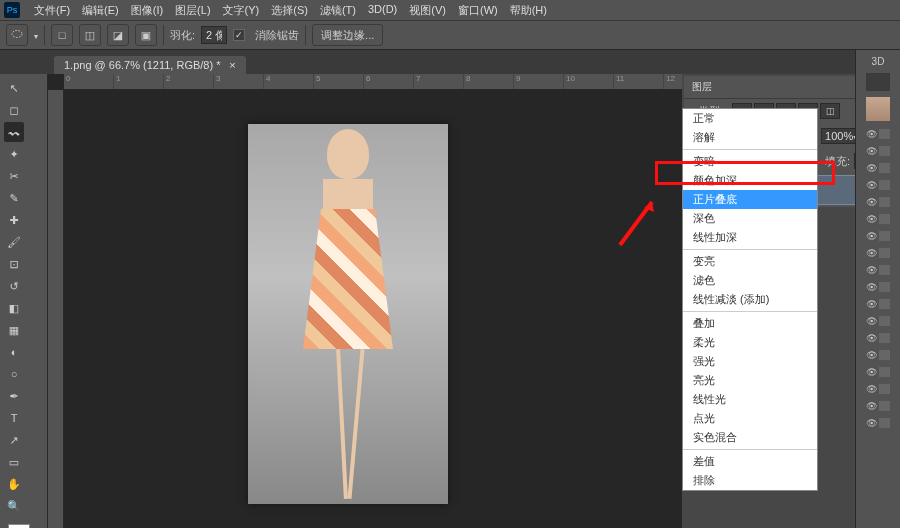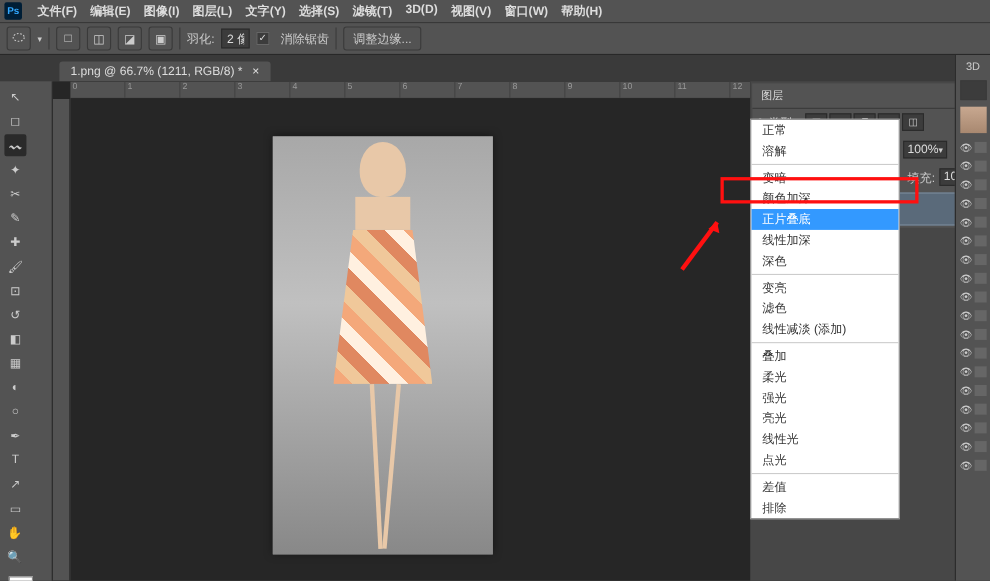--- a/index.html
+++ b/index.html
@@ -1,18 +1,18 @@
 <!DOCTYPE html>
 <html><head>
 <meta charset="utf-8">
 <style>
 *{margin:0;padding:0;box-sizing:border-box;font-family:"Microsoft YaHei",sans-serif;font-size:11px;user-select:none}
 body{background:#474747;color:#ccc;width:900px;height:528px;overflow:hidden;position:relative}
 .topbar{height:20px;background:#535353;display:flex;align-items:center;padding-left:4px}
-.ps-icon{width:16px;height:16px;background:#001e36;border-radius:2px;display:flex;align-items:center;justify-content:center;color:#31a8ff;font-size:9px;font-weight:bold;margin-right:8px}
+.ps-icon{width:16px;height:16px;background:#001e36;border-radius:2px;display:flex;align-items:center;justify-content:center;color:#31a8ff;font-size:9px;font-weight:normal;margin-right:8px}
 .menu-item{padding:0 6px;color:#ddd;cursor:pointer}
 .toolbar{height:30px;background:#535353;border-top:1px solid #383838;border-bottom:1px solid #282828;display:flex;align-items:center;padding:0 6px;gap:6px}
 .tool-btn{height:22px;min-width:22px;background:#535353;border:1px solid #3a3a3a;border-radius:3px;display:flex;align-items:center;justify-content:center}
 .divider{width:1px;height:20px;background:#3a3a3a}
 .input-sm{background:#3c3c3c;border:1px solid #2a2a2a;color:#ddd;padding:2px 4px;width:26px;height:18px}
 .chk{width:12px;height:12px;background:#3c3c3c;border:1px solid #666;display:inline-block;margin-right:4px}
 .chk.on::after{content:"✓";font-size:9px;color:#ddd;position:relative;top:-2px;left:1px}
 .tab-bar{height:24px;background:#3a3a3a;display:flex;align-items:flex-end;padding-left:54px}
 .tab{background:#535353;padding:3px 10px;font-size:10px;color:#ddd;border-top-left-radius:3px;border-top-right-radius:3px}
 .workspace{position:absolute;top:74px;left:0;right:0;bottom:0;display:flex}
@@ -44,33 +44,33 @@
 .blend-sel{background:#3c3c3c;border:1px solid #2a2a2a;color:#ddd;padding:2px 4px;width:78px;height:18px;display:flex;align-items:center;justify-content:space-between}
 .arr::after{content:"▾";color:#ccc;font-size:8px}
 .pct{background:#3c3c3c;border:1px solid #2a2a2a;color:#ddd;padding:1px 3px;width:40px;display:flex;justify-content:space-between;align-items:center}
 .dropdown{position:absolute;top:108px;right:82px;width:136px;background:#fff;border:1px solid #888;z-index:100;max-height:410px;overflow:hidden}
 .dd-item{padding:2px 10px;color:#333;font-size:11px}
 .dd-sep{height:1px;background:#ccc;margin:2px 0}
 .dd-item.hi{background:#3399ff;color:#fff}
 .callout{position:absolute;top:161px;right:65px;width:180px;height:24px;border:3px solid #ff1010;z-index:101;pointer-events:none}
 .arrow-ann{position:absolute;top:190px;right:230px;width:60px;height:60px;pointer-events:none}
 .arrow-ann svg{width:100%;height:100%}
-.far-right{position:absolute;top:50px;right:0;width:32px;bottom:0;background:#535353;border-left:1px solid #282828;display:flex;flex-direction:column;align-items:center;padding-top:6px;gap:6px}
+.far-right{position:absolute;top:50px;right:0;width:45px;bottom:0;background:#535353;border-left:1px solid #282828;display:flex;flex-direction:column;align-items:center;padding-top:6px;gap:6px}
 .fr-ico{width:24px;height:18px;border:1px solid #3a3a3a;background:#3c3c3c}
 .fr-thumb{width:24px;height:24px;background:linear-gradient(#c8a890,#a88870)}
 .fr-eye{width:24px;height:14px;display:flex;align-items:center;gap:2px}
 .fr-eye::before{content:"👁";font-size:9px;filter:grayscale(1)}
 .fr-eye .lay{width:12px;height:10px;background:#666}
 </style>
 </head>
 <body>
 
 <div class="topbar">
   <div class="ps-icon">Ps</div>
-  <div id="menus" style="display: flex; font-weight: bold;">
+  <div id="menus" style="display: flex;">
       <span class="menu-item">文件(F)</span>
       <span class="menu-item">编辑(E)</span>
       <span class="menu-item">图像(I)</span>
       <span class="menu-item">图层(L)</span>
       <span class="menu-item">文字(Y)</span>
       <span class="menu-item">选择(S)</span>
       <span class="menu-item">滤镜(T)</span>
       <span class="menu-item">3D(D)</span>
       <span class="menu-item">视图(V)</span>
       <span class="menu-item">窗口(W)</span>
@@ -260,33 +260,34 @@
     </div>
 </div>
 
 <div class="dropdown" id="blend-dd">
     <div class="dd-item">正常</div>
     <div class="dd-item">溶解</div>
     <div class="dd-sep"></div>
     <div class="dd-item">变暗</div>
     <div class="dd-item">颜色加深</div>
     <div class="dd-item hi">正片叠底</div>
+    <div class="dd-item">深色</div>
     <div class="dd-item">线性加深</div>
-    <div class="dd-item">深色</div>
     <div class="dd-sep"></div>
     <div class="dd-item">变亮</div>
     <div class="dd-item">滤色</div>
     <div class="dd-item">线性减淡 (添加)</div>
     <div class="dd-sep"></div>
     <div class="dd-item">叠加</div>
     <div class="dd-item">柔光</div>
     <div class="dd-item">强光</div>
     <div class="dd-item">亮光</div>
     <div class="dd-item">线性光</div>
     <div class="dd-item">点光</div>
+    <div class="dd-item">实色混合</div>
     <div class="dd-sep"></div>
     <div class="dd-item">差值</div>
     <div class="dd-item">排除</div>
   </div>
 <div class="callout"></div>
 <div class="arrow-ann">
   <svg viewBox="0 0 60 60">
       <path d="M10 55 Q 25 35 42 12" stroke="#ff1010" stroke-width="4" fill="none"></path>
       <path d="M42 12 L34 18 L44 22 Z" fill="#ff1010"></path>
     </svg>

